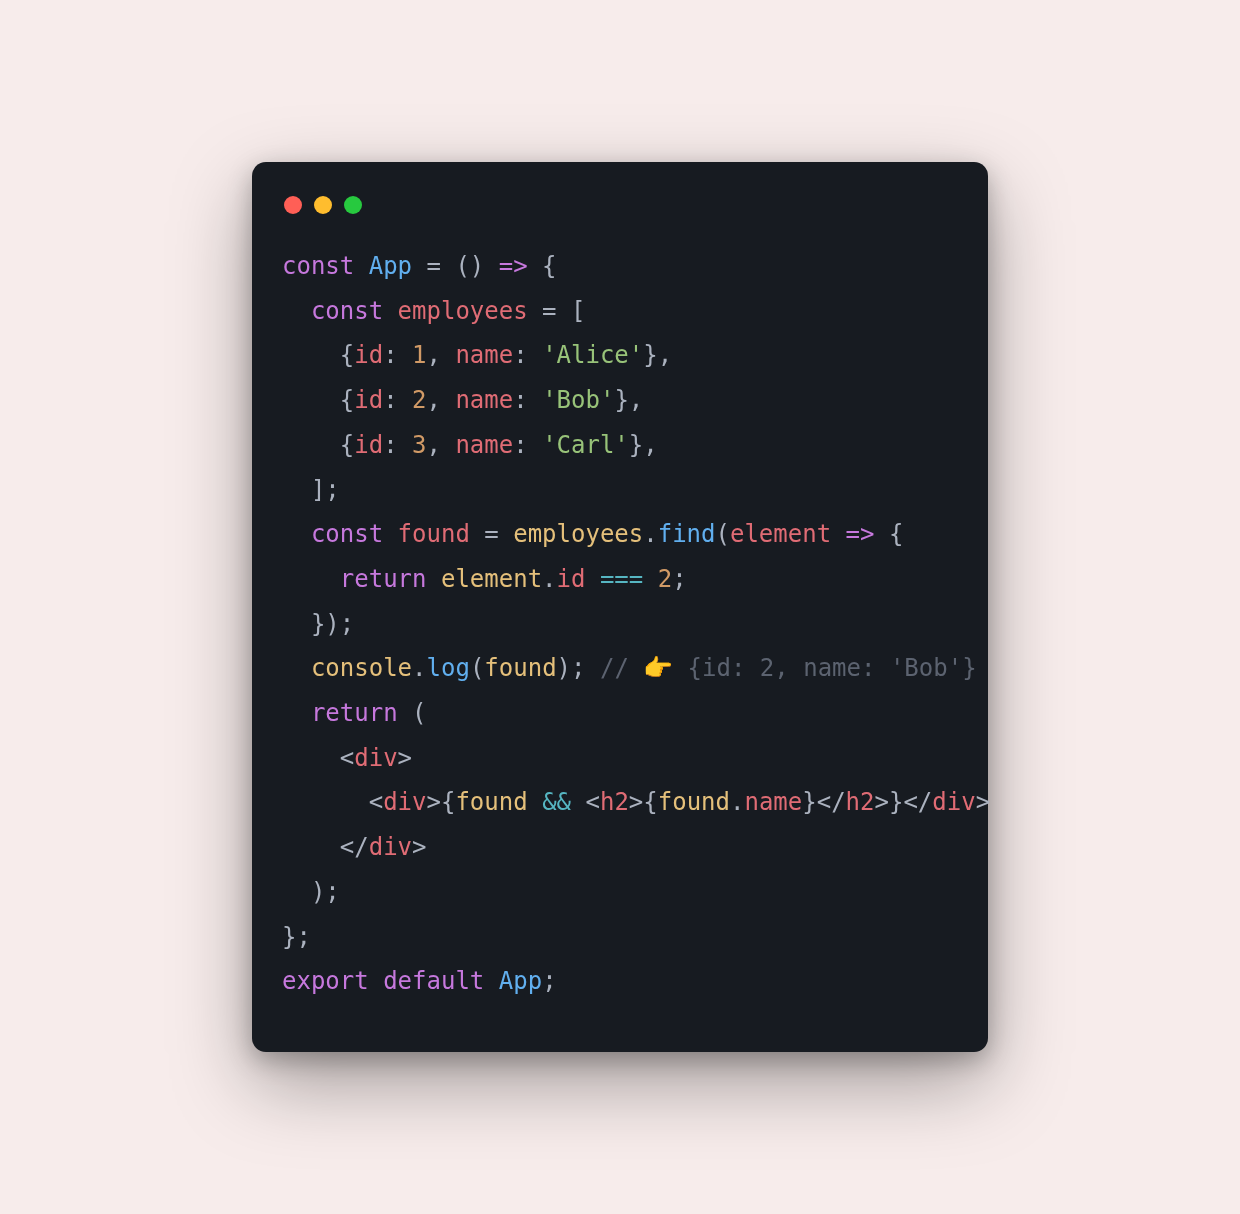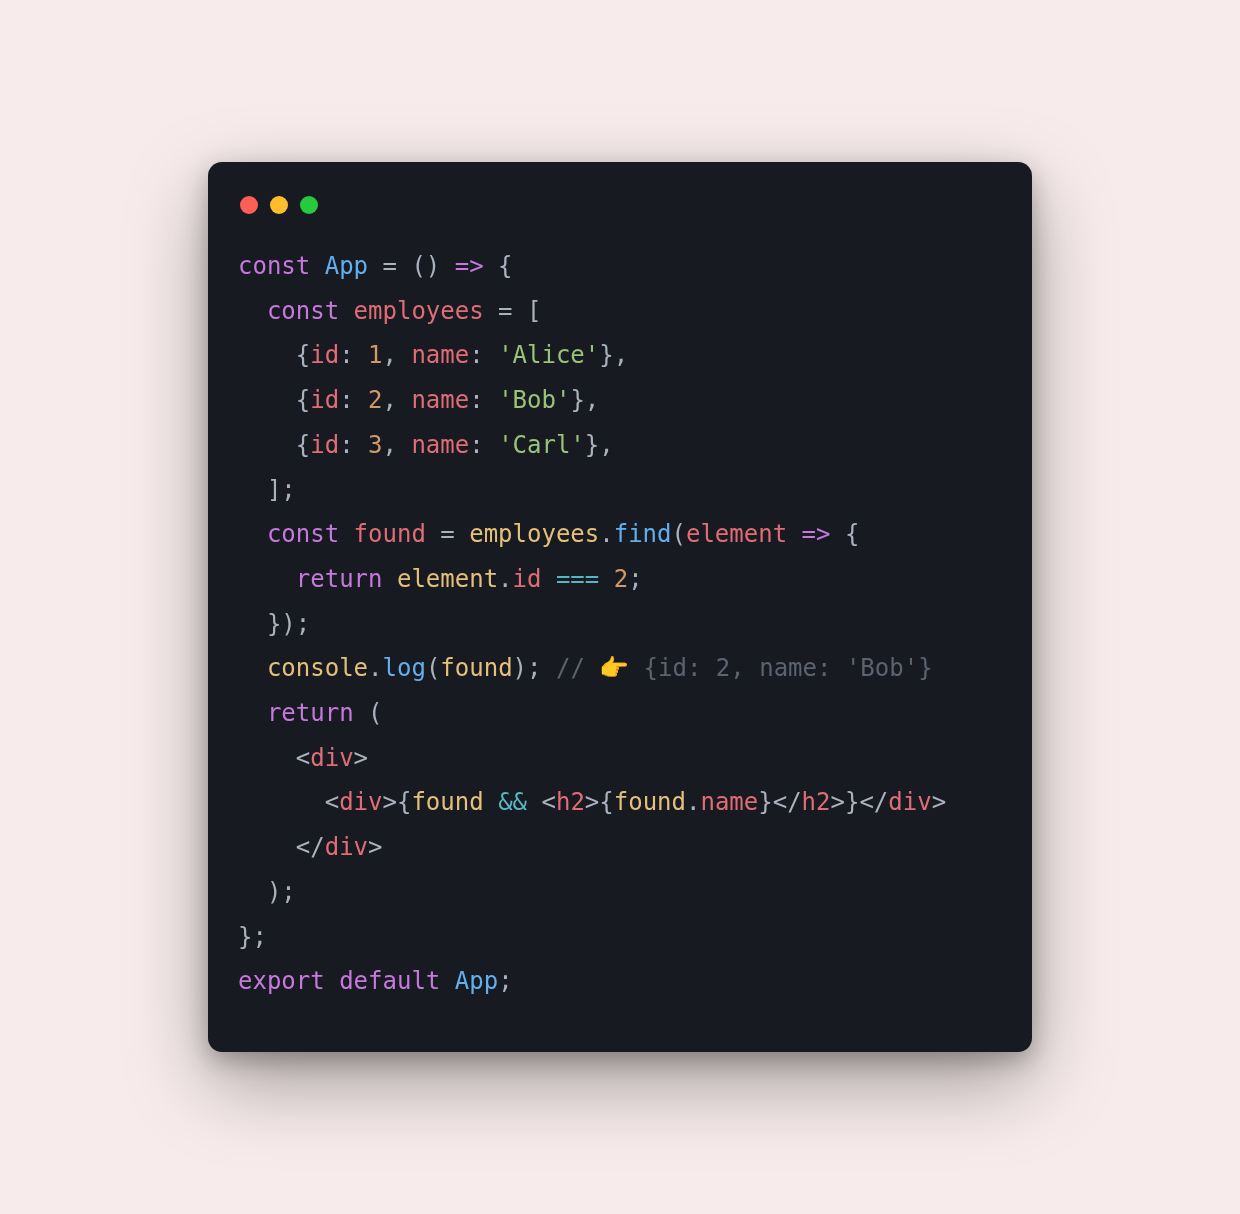--- a/index.html
+++ b/index.html
@@ -8,21 +8,21 @@
     padding: 0;
     background: #f7eceb;
     display: flex;
     align-items: center;
     justify-content: center;
     min-height: 1214px;
     width: 1240px;
     font-family: ui-monospace, SFMono-Regular, Menlo, Monaco, Consolas, monospace;
   }
   .window {
-    width: 824px;
+    width: 736px;
     background: #171b21;
     border-radius: 14px;
     box-shadow: 0 30px 80px rgba(0,0,0,0.35), 0 8px 24px rgba(0,0,0,0.25);
     padding: 28px 30px 48px 30px;
   }
   .traffic-lights {
     display: flex;
     gap: 12px;
     padding: 6px 2px 30px 2px;
   }

